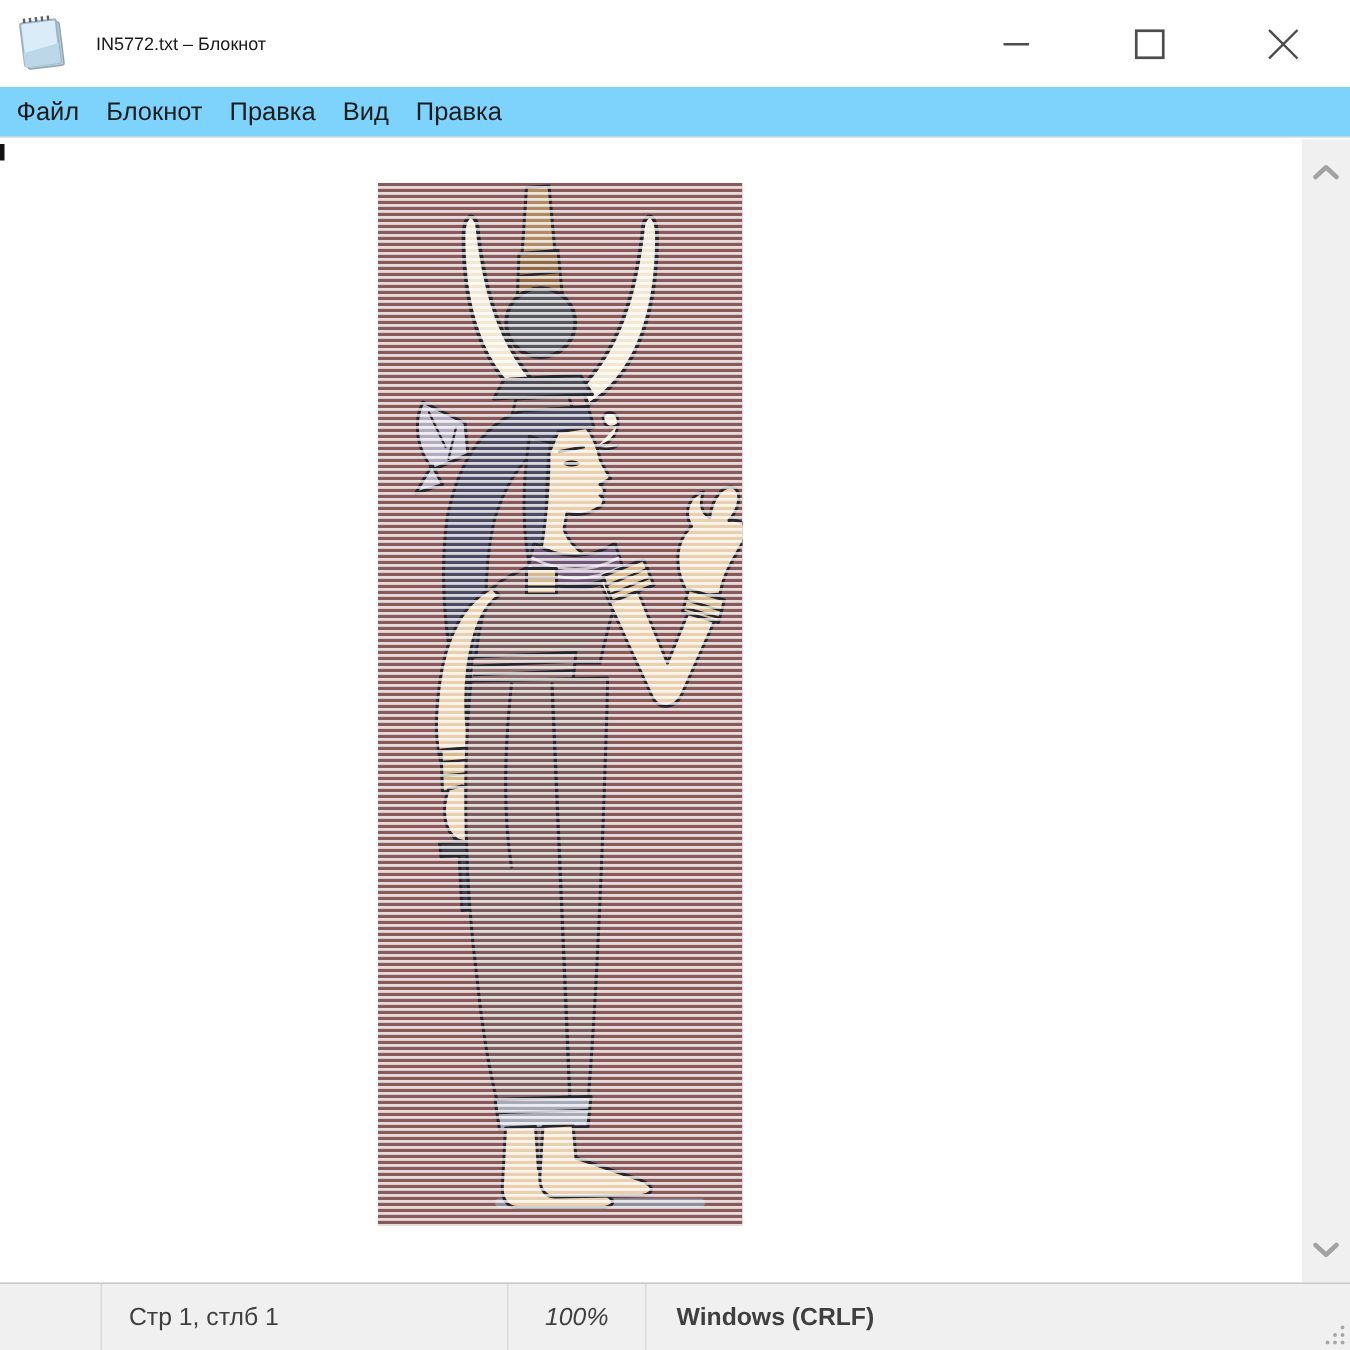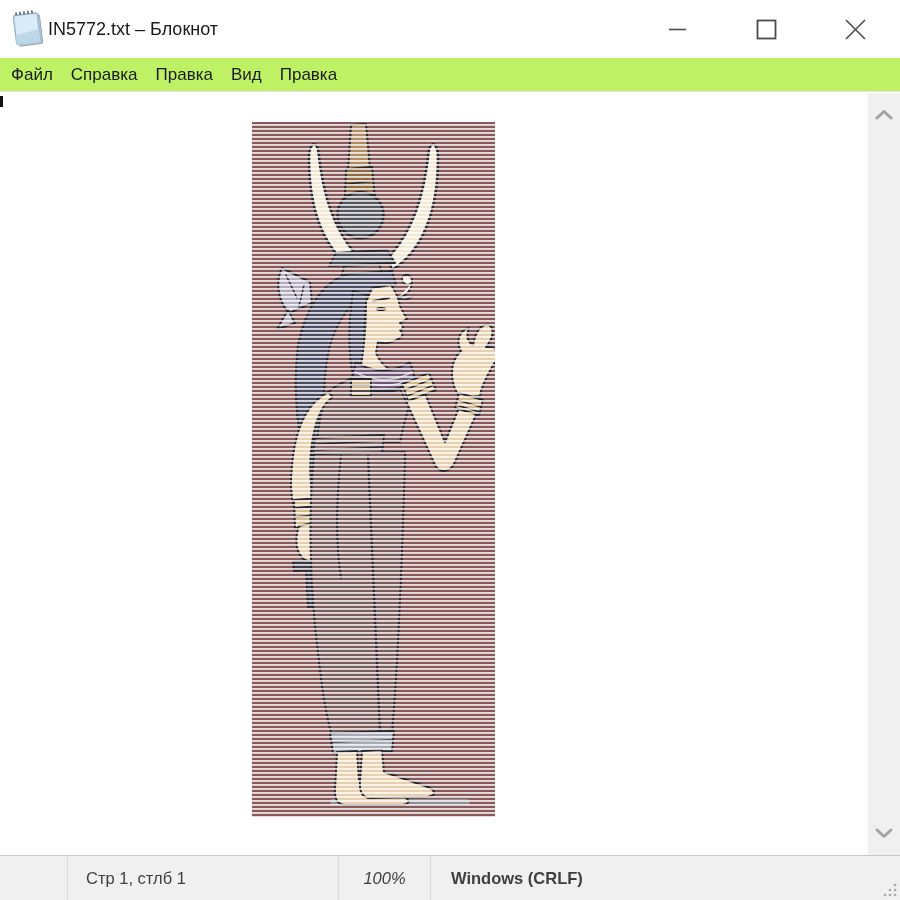--- a/index.html
+++ b/index.html
@@ -5,25 +5,25 @@
   html,body{margin:0;padding:0;}
   body{
     width:900px;height:900px;position:relative;overflow:hidden;
     background:#ffffff;
     font-family:"Liberation Sans","DejaVu Sans",sans-serif;
     -webkit-font-smoothing:antialiased;
   }
   
   .titlebar{position:absolute;left:0;top:0;width:900px;height:58px;background:#ffffff;display:flex;align-items:center;}
   .app-icon{margin-left:8px;width:40px;height:42px;flex:0 0 auto;}
-  .title-text{margin-left:0;font-size:18px;color:#191919;white-space:nowrap;}
+  .title-text{margin-left:16px;font-size:12px;color:#191919;white-space:nowrap;}
   .controls{position:absolute;right:0;top:0;height:58px;display:flex;}
   .ctrl-btn{width:89px;height:58px;display:flex;align-items:center;justify-content:center;background:#ffffff;}
   
-  .menubar{position:absolute;left:0;top:58px;width:900px;height:34px;background:#bef264;
+  .menubar{position:absolute;left:0;top:58px;width:900px;height:34px;background:#7dd3fc;
     border-bottom:1px solid #e4e4e4;display:flex;align-items:center;padding-left:2px;box-sizing:border-box;}
   .menu-item{font-size:17px;color:#1b1b1b;padding:0 9px;line-height:33px;}
   
   .content{position:absolute;left:0;top:93px;right:0;bottom:45px;background:#ffffff;}
   .caret{position:absolute;left:0;top:3px;width:2.5px;height:11px;background:#111;}
   .artwork{position:absolute;left:252px;top:29px;width:243px;height:695px;}
   
   .scrollbar{position:absolute;right:0;top:0;bottom:0;width:32px;background:#f0f0f0;}
   .scroll-up{position:absolute;top:16px;left:7px;}
   .scroll-down{position:absolute;bottom:16px;left:7px;}
@@ -72,21 +72,21 @@
     <div class="ctrl-btn">
       <svg width="23" height="23" viewBox="0 0 23 23">
           <path d="M2,2 L21,21 M21,2 L2,21" stroke="#4c4c4c" stroke-width="1.6" fill="none"></path>
         </svg>
     </div>
   </div>
 </div>
 
 <div class="menubar">
   <span class="menu-item">Файл</span>
-  <span class="menu-item">Справка</span>
+  <span class="menu-item">Блокнот</span>
   <span class="menu-item">Правка</span>
   <span class="menu-item">Вид</span>
   <span class="menu-item">Правка</span>
 </div>
 
 <div class="content">
   <div class="caret"></div>
 
   <div class="artwork">
     <svg width="243" height="695" viewBox="0 0 243 695">

